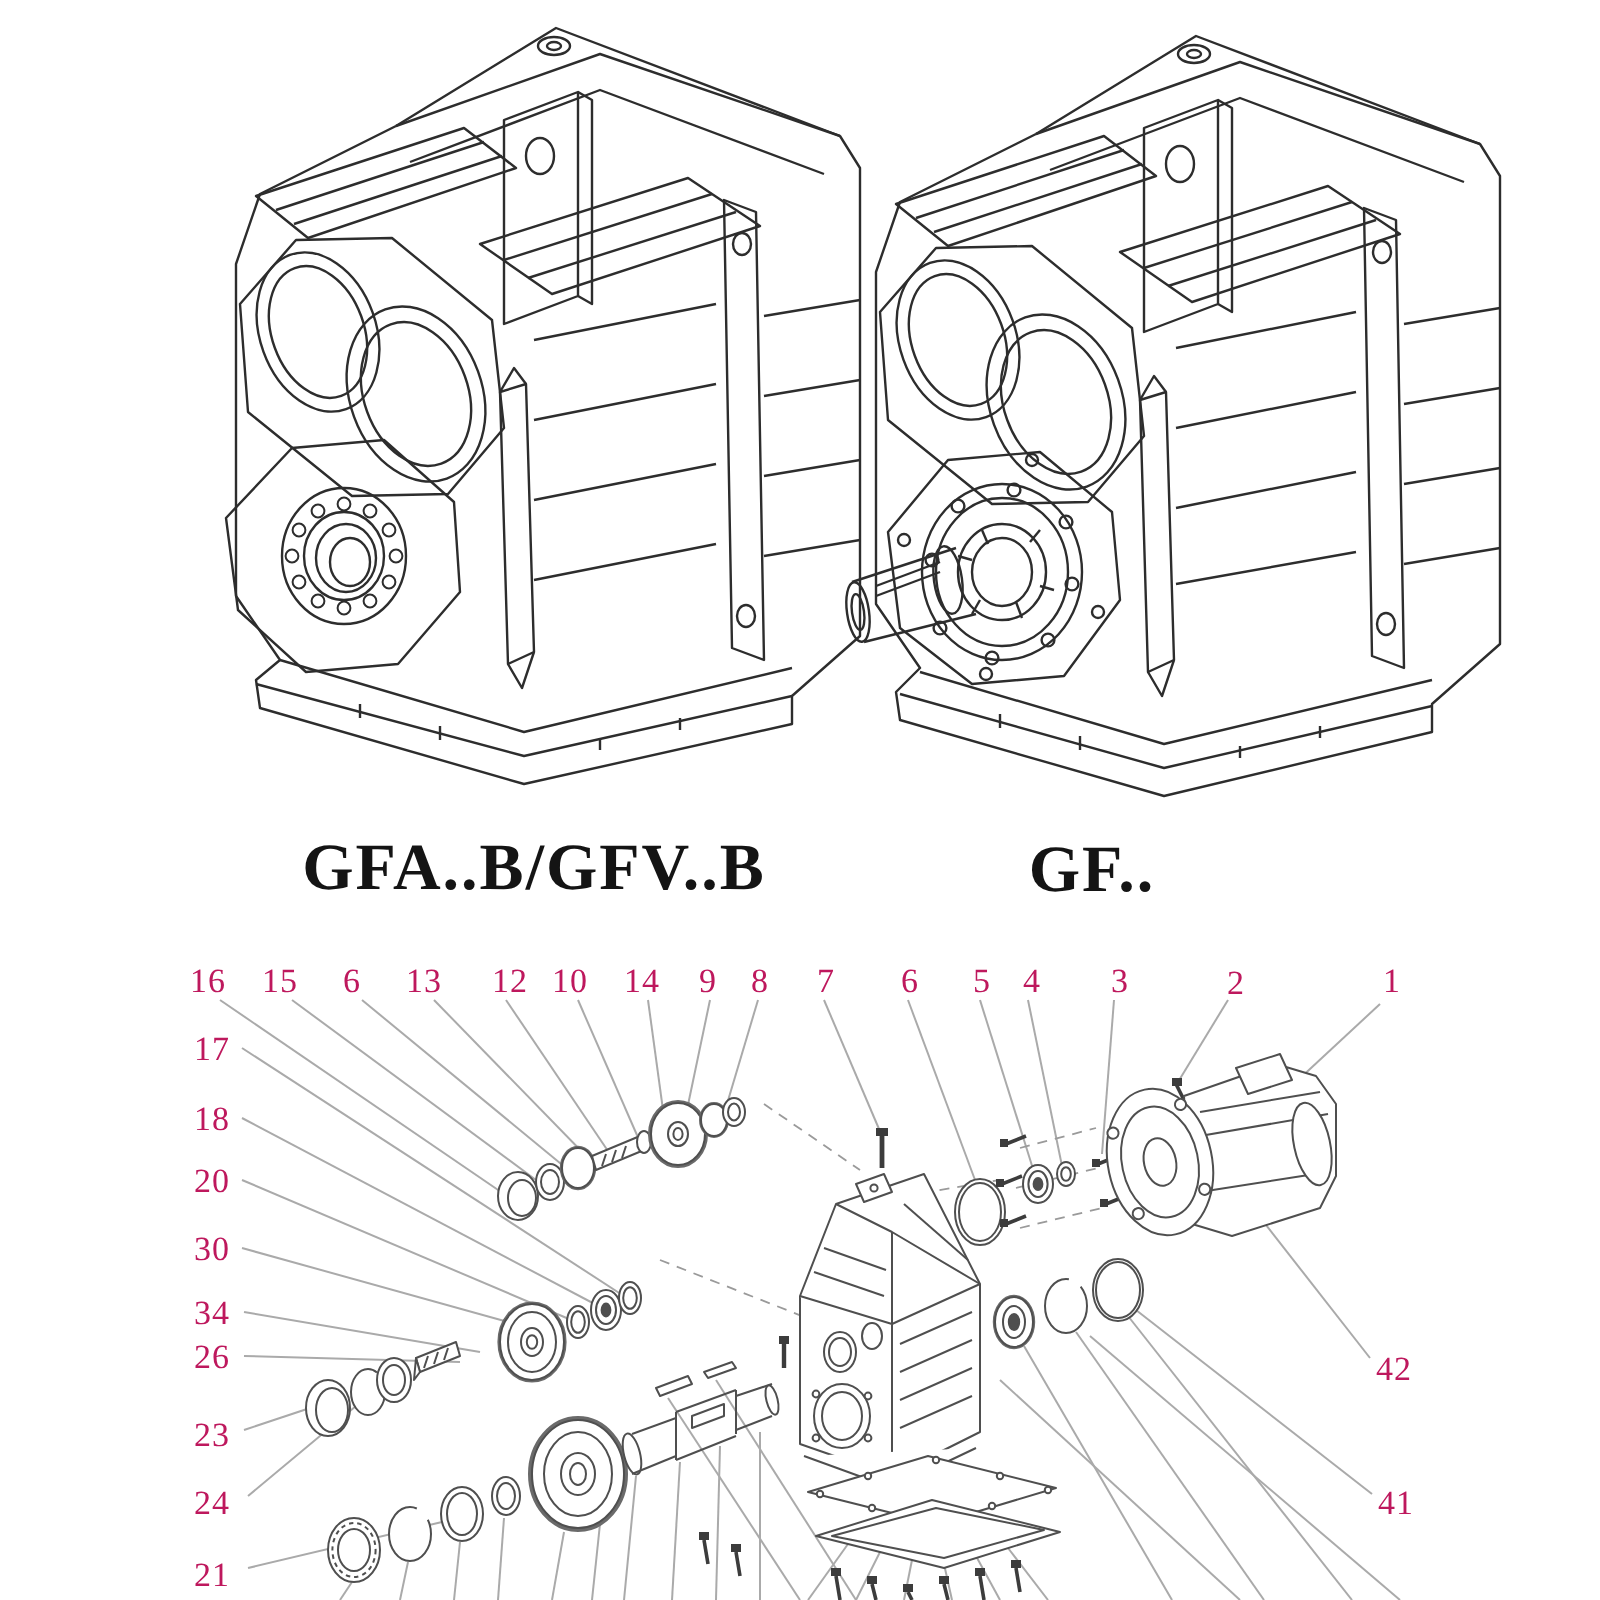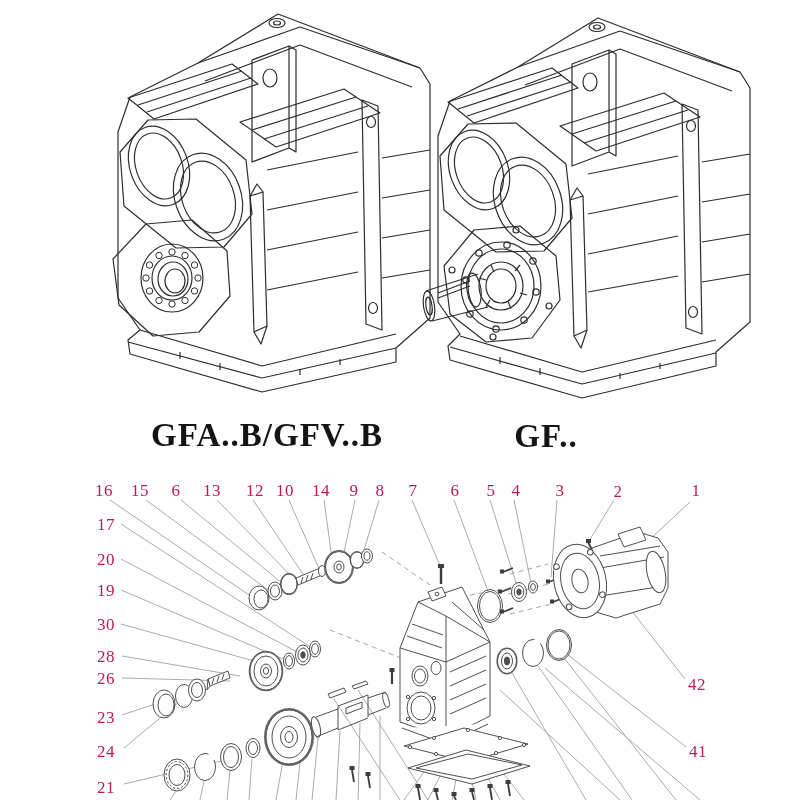--- a/index.html
+++ b/index.html
@@ -450,24 +450,24 @@
   <span class="co" style="left:380px;top:491px">8</span>
   <span class="co" style="left:413px;top:491px">7</span>
   <span class="co" style="left:455px;top:491px">6</span>
   <span class="co" style="left:491px;top:491px">5</span>
   <span class="co" style="left:516px;top:491px">4</span>
   <span class="co" style="left:560px;top:491px">3</span>
   <span class="co" style="left:618px;top:492px">2</span>
   <span class="co" style="left:696px;top:491px">1</span>
 
   <span class="co" style="left:106px;top:525px">17</span>
-  <span class="co" style="left:106px;top:560px">20</span>
-  <span class="co" style="left:106px;top:591px">19</span>
+  <span class="co" style="left:106px;top:560px">18</span>
+  <span class="co" style="left:106px;top:591px">20</span>
   <span class="co" style="left:106px;top:625px">30</span>
-  <span class="co" style="left:106px;top:657px">28</span>
+  <span class="co" style="left:106px;top:657px">34</span>
   <span class="co" style="left:106px;top:679px">26</span>
   <span class="co" style="left:106px;top:718px">23</span>
   <span class="co" style="left:106px;top:752px">24</span>
   <span class="co" style="left:106px;top:788px">21</span>
 
   <span class="co" style="left:697px;top:685px">42</span>
   <span class="co" style="left:698px;top:752px">41</span>
 </div>
 
 </body></html>

